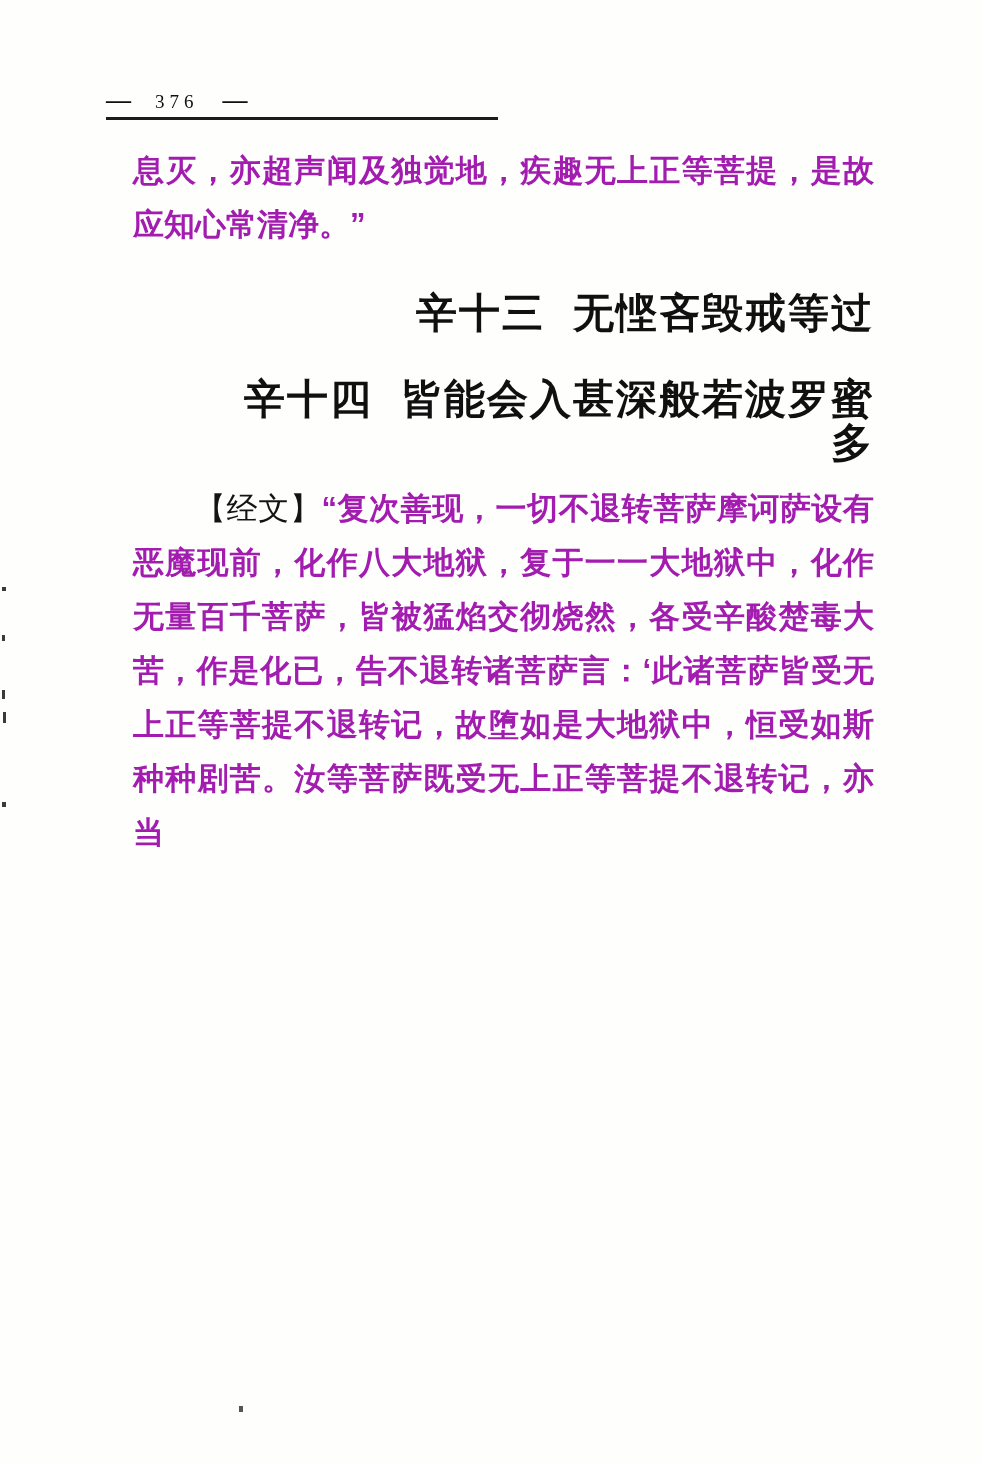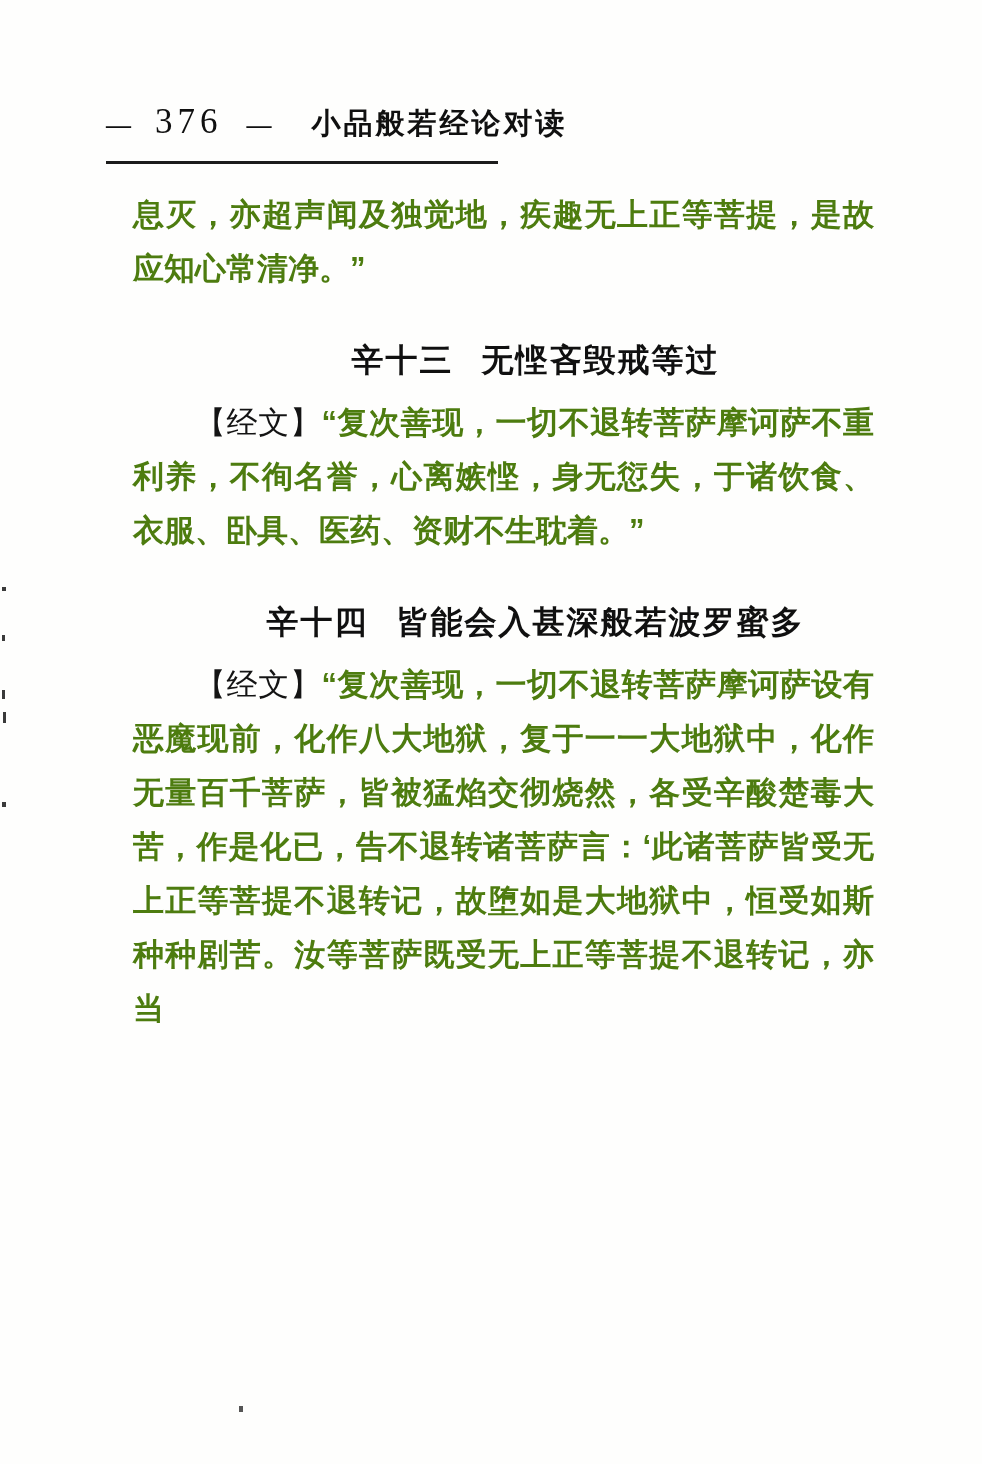--- a/index.html
+++ b/index.html
@@ -15,92 +15,88 @@
     background:#fefefd;
     overflow:hidden;
   }
   
   .header{
     padding:86px 0 0 106px;
     display:flex;align-items:baseline;
     font-family:"Liberation Serif",serif;
   }
   .hdr-dash{font-size:25px;font-weight:bold;}
-  .hdr-num{font-size:35px;letter-spacing:5px;margin:16px 24px;}
+  .hdr-num{font-size:19px;letter-spacing:5px;margin:0 24px;}
   .hdr-dash2{font-size:25px;font-weight:bold;}
   .hdr-title{font-size:29px;font-weight:bold;letter-spacing:3px;margin-left:40px;}
   .rule{
     margin:3px 0 0 106px;
     width:392px;
     border-bottom:3px solid #1c1c1c;
   }
   
   .bodytext{
     margin:24px 108px 0 133px;
     font-size:31px;
     line-height:54px;
     text-align:justify;
     text-justify:inter-ideograph;
   }
   .bodytext p{margin:0;}
   .sutra{
     font-family:"Liberation Sans",sans-serif;
     font-weight:700;
-    color:#4d7c0f;
+    color:#a21caf;
   }
   .serif{
     font-family:"Liberation Serif",serif;
     font-weight:400;
     color:#141414;
   }
   .para{text-indent:2em;}
   .cont{text-indent:0;}
   .sec-heading{
-    font-family:Liberation Serif, serif;
+    font-family:Liberation Mono, monospace;
     font-weight:bold;
-    font-size:32px;
+    font-size:41px;
     line-height:44px;
     margin:42px 0 14px 0;
     text-indent:2em;
     letter-spacing:2px;
-    text-align:center;
+    text-align:right;
   }
   .sec-num{margin-right:28px;}
   
   .speck{position:absolute;background:#3a3a3a;}
   .sp1{left:2px;top:587px;width:4px;height:4px;}
   .sp2{left:2px;top:635px;width:3px;height:6px;}
   .sp3{left:2px;top:690px;width:3px;height:9px;}
   .sp4{left:3px;top:712px;width:3px;height:11px;}
   .sp5{left:2px;top:802px;width:4px;height:5px;}
   .sp6{left:239px;top:1406px;width:4px;height:6px;background:#555;}
 </style>
 </head>
 <body>
 
 <div class="page">
 
   <div class="header">
     <span class="hdr-dash">—</span>
     <span class="hdr-num">376</span>
     <span class="hdr-dash2">—</span>
-    <span class="hdr-title">小品般若经论对读</span>
   </div>
   <div class="rule"></div>
 
   <div class="bodytext">
 
     <p class="sutra cont">息灭，亦超声闻及独觉地，疾趣无上正等菩提，是故应知心常清净。”</p>
 
     <h2 class="sec-heading">
       <span class="sec-num">辛十三</span><span>无悭吝毁戒等过</span>
     </h2>
-    <p class="para">
-      <span class="serif">【经文】</span><span class="sutra">“复次善现，一切不退转菩萨摩诃萨不重利养，不徇名誉，心离嫉悭，身无愆失，于诸饮食、衣服、卧具、医药、资财不生耽着。”</span>
-    </p>
 
     <h2 class="sec-heading">
       <span class="sec-num">辛十四</span><span>皆能会入甚深般若波罗蜜多</span>
     </h2>
 
     <p class="para">
       <span class="serif">【经文】</span><span class="sutra">“复次善现，一切不退转菩萨摩诃萨设有恶魔现前，化作八大地狱，复于一一大地狱中，化作无量百千菩萨，皆被猛焰交彻烧然，各受辛酸楚毒大苦，作是化已，告不退转诸菩萨言：‘此诸菩萨皆受无上正等菩提不退转记，故堕如是大地狱中，恒受如斯种种剧苦。汝等菩萨既受无上正等菩提不退转记，亦当</span>
     </p>
 
   </div>

